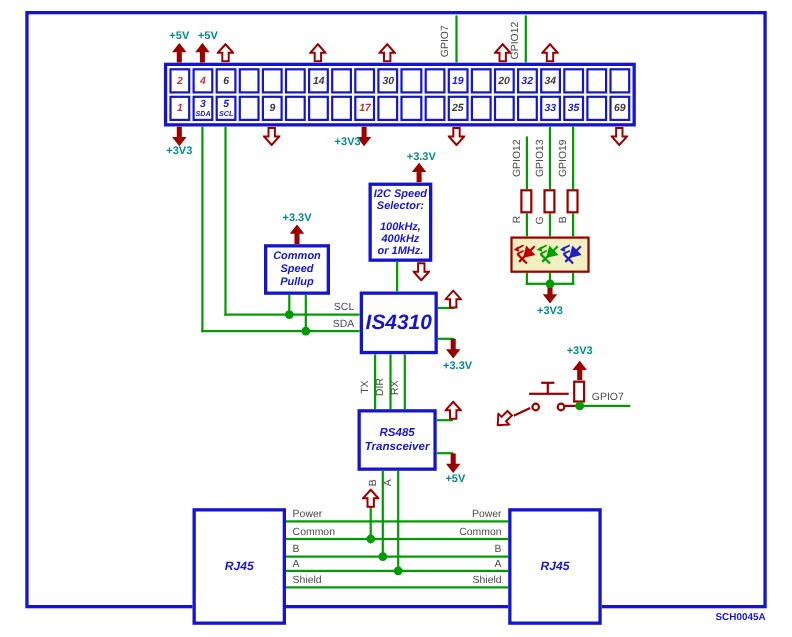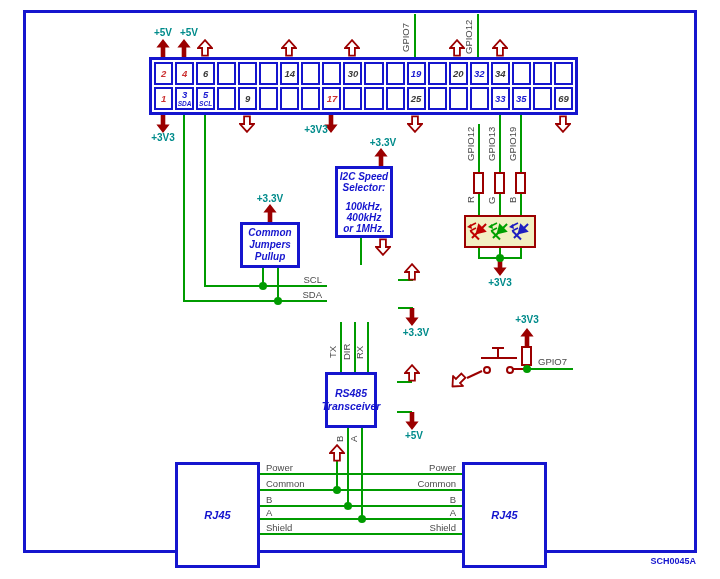--- a/index.html
+++ b/index.html
@@ -176,21 +176,21 @@
         <path d="M8 1.2 L15 9 H10.9 V16.6 H5.1 V9 H1 Z" fill="#ffffff" stroke="#9B0000" stroke-width="1.8" stroke-linejoin="miter"></path>
       </svg></span>
 
   <div class="wv" style="left:183px;top:115px;height:187px"></div>
   <div class="wh" style="left:183px;top:300px;width:144px"></div>
   <div class="wv" style="left:204px;top:115px;height:172px"></div>
   <div class="wh" style="left:204px;top:285px;width:123px"></div>
 
   <div class="bluebox" style="left:240px;top:222px;width:60px;height:46px;font-size:10px;line-height:12px">
     <span>Common</span>
-    <span>Jumpers</span>
+    <span>Speed</span>
     <span>Pullup</span>
   </div>
   <span class="arr solid" style="left:262px;top:204px"><svg viewBox="0 0 16 18" width="16" height="18">
         <path d="M8 0 L14.6 8.4 H10.3 V18 H5.7 V8.4 H1.4 Z" fill="#9B0000"></path>
       </svg></span>
   <div class="tl" style="left:255px;top:193px">+3.3V</div>
   <div class="wv" style="left:262px;top:268px;height:19px"></div>
   <div class="wv" style="left:277px;top:268px;height:34px"></div>
   <div class="dot" style="left:259px;top:282px"></div>
   <div class="dot" style="left:274px;top:297px"></div>
@@ -204,40 +204,43 @@
   </div>
   <span class="arr solid" style="left:373px;top:148px"><svg viewBox="0 0 16 18" width="16" height="18">
         <path d="M8 0 L14.6 8.4 H10.3 V18 H5.7 V8.4 H1.4 Z" fill="#9B0000"></path>
       </svg></span>
   <div class="tl" style="left:368px;top:137px">+3.3V</div>
   <span class="arr hollow down" style="left:375px;top:238px"><svg viewBox="0 0 16 18" width="16" height="18">
         <path d="M8 1.2 L15 9 H10.9 V16.6 H5.1 V9 H1 Z" fill="#ffffff" stroke="#9B0000" stroke-width="1.8" stroke-linejoin="miter"></path>
       </svg></span>
   <div class="wv" style="left:360px;top:238px;height:27px"></div>
 
+  <div class="bluebox" style="left:327px;top:265px;width:71px;height:57px;font-size:19px">
+    <span>IS4310</span>
+  </div>
   <div class="sig" style="left:288px;top:274px;width:34px;text-align:right">SCL</div>
   <div class="sig" style="left:288px;top:289px;width:34px;text-align:right">SDA</div>
   <div class="wh" style="left:398px;top:279px;width:15px"></div>
   <span class="arr hollow" style="left:404px;top:263px"><svg viewBox="0 0 16 18" width="16" height="18">
         <path d="M8 1.2 L15 9 H10.9 V16.6 H5.1 V9 H1 Z" fill="#ffffff" stroke="#9B0000" stroke-width="1.8" stroke-linejoin="miter"></path>
       </svg></span>
   <div class="wh" style="left:398px;top:307px;width:15px"></div>
   <span class="arr solid down" style="left:404px;top:308px"><svg viewBox="0 0 16 18" width="16" height="18">
         <path d="M8 0 L14.6 8.4 H10.3 V18 H5.7 V8.4 H1.4 Z" fill="#9B0000"></path>
       </svg></span>
   <div class="tl" style="left:401px;top:327px">+3.3V</div>
 
   <div class="wv" style="left:340px;top:322px;height:50px"></div>
   <div class="wv" style="left:354px;top:322px;height:50px"></div>
   <div class="wv" style="left:367px;top:322px;height:50px"></div>
   <div class="rot" style="left:325px;top:334px;height:36px">TX</div>
   <div class="rot" style="left:339px;top:334px;height:36px">DIR</div>
   <div class="rot" style="left:352px;top:334px;height:36px">RX</div>
 
-  <div class="bluebox" style="left:325px;top:372px;width:52px;height:56px;font-size:10.5px;line-height:13px">
+  <div class="bluebox" style="left:325px;top:372px;width:72px;height:56px;font-size:10.5px;line-height:13px">
     <span>RS485</span>
     <span>Transceiver</span>
   </div>
   <div class="wh" style="left:397px;top:381px;width:15px"></div>
   <span class="arr hollow" style="left:404px;top:364px"><svg viewBox="0 0 16 18" width="16" height="18">
         <path d="M8 1.2 L15 9 H10.9 V16.6 H5.1 V9 H1 Z" fill="#ffffff" stroke="#9B0000" stroke-width="1.8" stroke-linejoin="miter"></path>
       </svg></span>
   <div class="wh" style="left:397px;top:411px;width:15px"></div>
   <span class="arr solid down" style="left:404px;top:412px"><svg viewBox="0 0 16 18" width="16" height="18">
         <path d="M8 0 L14.6 8.4 H10.3 V18 H5.7 V8.4 H1.4 Z" fill="#9B0000"></path>

